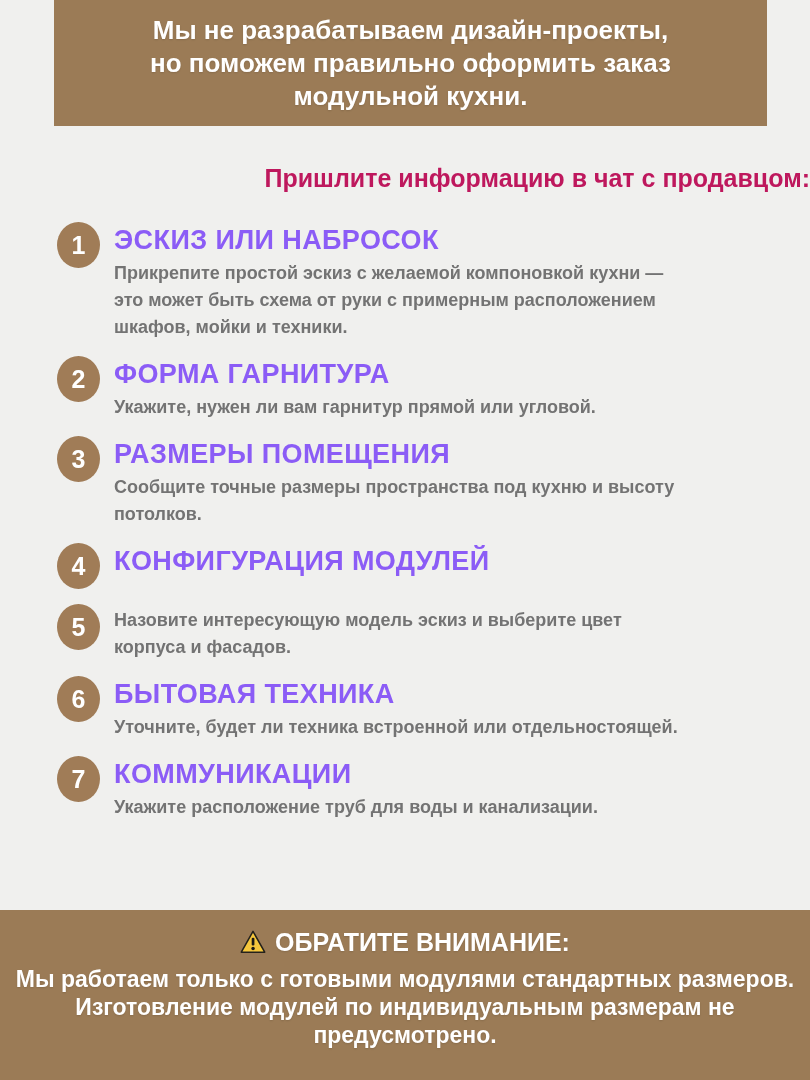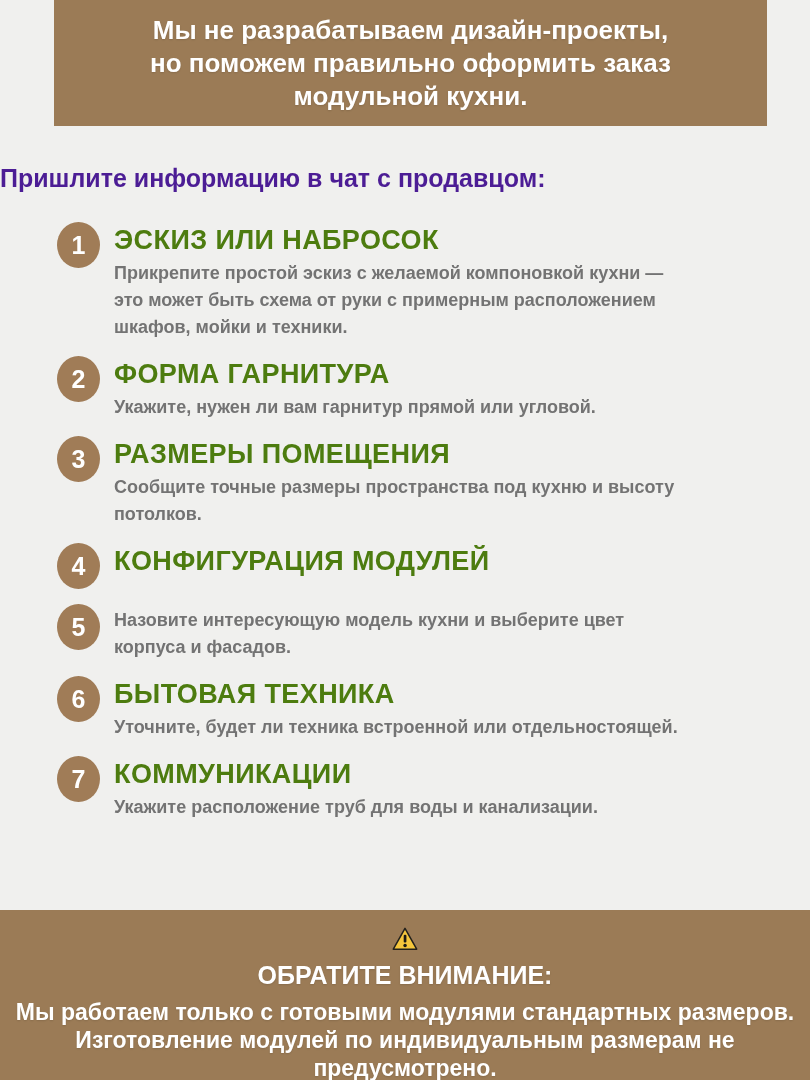--- a/index.html
+++ b/index.html
@@ -21,23 +21,23 @@
   .header-text{
     color:#ffffff;
     font-size:26px;line-height:33px;
     text-align:center;
     white-space:pre-line;
     text-shadow:0 1px 2px rgba(0,0,0,0.12);
   }
   
   .subtitle{
     position:absolute;top:163px;left:0;width:100%;
-    text-align:left;
+    text-align:right;
     font-size:25px;line-height:30px;
-    color:#4c1d95;
+    color:#be185d;
   }
   
   .steps{
     position:absolute;top:225px;left:57px;
     width:712px;
     display:flex;flex-direction:column;
   }
   .step{display:flex;align-items:flex-start;margin-bottom:18px;}
   .badge{
     flex:none;
@@ -47,21 +47,21 @@
     background:#a07c57;
     color:#ffffff;
     font-size:25px;
     display:flex;align-items:center;justify-content:center;
   }
   .step-text{width:650px;}
   .step-title{
     margin:0 0 5px 0;
     font-size:27px;line-height:30px;
     letter-spacing:0.4px;
-    color:#4d7c0f;
+    color:#8b5cf6;
   }
   .step-body{
     margin:0;
     font-size:18px;line-height:27px;
     color:#737373;
     white-space:pre-line;
   }
   
   .footer-box{
     position:absolute;left:0;bottom:0;
@@ -71,21 +71,20 @@
     padding-top:17px;
     color:#ffffff;
     text-align:center;
   }
   .footer-title-row{
     display:flex;align-items:center;justify-content:center;
     gap:9px;
     font-size:25px;line-height:30px;
     margin-bottom:8px;
     text-shadow:0 1px 2px rgba(0,0,0,0.12);
-    flex-direction:column;
   }
   .warning-icon{width:26px;height:24px;flex:none;}
   .footer-text{
     font-size:23px;line-height:28px;
     white-space:pre-line;
     text-shadow:0 1px 2px rgba(0,0,0,0.12);
   }
 </style>
 </head>
 <body>
@@ -142,21 +141,21 @@
       <div class="step-text">
         <h2 class="step-title">КОНФИГУРАЦИЯ МОДУЛЕЙ</h2>
       </div>
     </div>
 
     <div class="step">
       <div class="badge">
           <span>5</span>
         </div>
       <div class="step-text">
-        <p class="step-body">Назовите интересующую модель кухни и выберите цвет
+        <p class="step-body">Назовите интересующую модель эскиз и выберите цвет
 корпуса и фасадов.</p>
       </div>
     </div>
 
     <div class="step">
       <div class="badge">
           <span>6</span>
         </div>
       <div class="step-text">
         <h2 class="step-title">БЫТОВАЯ ТЕХНИКА</h2>

